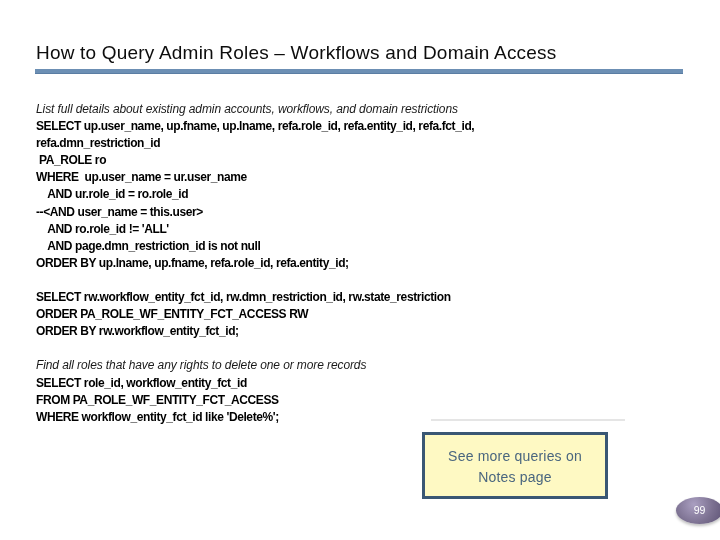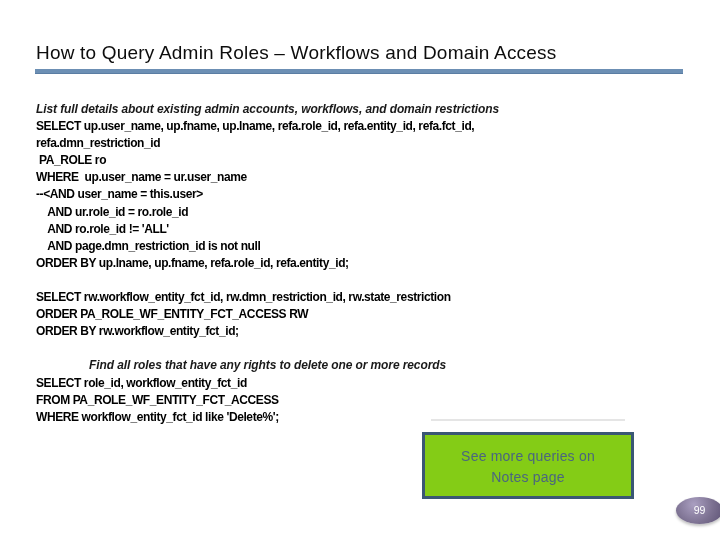--- a/index.html
+++ b/index.html
@@ -25,35 +25,35 @@
   }
   .content { position: absolute; left: 36px; top: 101px; }
   .block { margin-bottom: 17.1px; }
   .line {
     white-space: pre;
     font-size: 12px; line-height: 17.1px;
     color: #000000; font-weight: 700;
     letter-spacing: -0.4px;
   }
   .comment {
-    font-style: italic; font-weight: 700;
-    letter-spacing: -0.1px; color: #1a1a1a; text-align: center;
+    font-style: italic; font-weight: 400;
+    letter-spacing: -0.1px; color: #1a1a1a;
   }
   .red { color: #c00000; }
   .callout-shadow {
     position: absolute; left: 431px; top: 419px;
     width: 194px; height: 2px;
     background: #dadada; opacity: 0.7;
   }
   .callout {
     position: absolute; left: 422px; top: 432px;
-    width: 212px; height: 67px;
+    width: 186px; height: 67px;
     box-sizing: border-box;
     border: 3px solid #3a5774;
-    background: #84cc16;
+    background: #fef9c3;
     text-align: center;
     padding-top: 11px;
     font-size: 14px; line-height: 21px;
     color: #4a667f; letter-spacing: 0.2px;
   }
   .badge {
     position: absolute; left: 676px; top: 497px;
     width: 47px; height: 27px;
     border-radius: 50%;
     background: radial-gradient(circle at 38% 28%, #aa9fc1 0%, #7b7090 55%, #5a5073 100%);
@@ -72,22 +72,22 @@
   <div class="rule"></div>
 
   <div class="content">
 
     <div class="block">
       <div class="line comment">List full details about existing admin accounts, workflows, and domain restrictions</div>
       <div class="line">SELECT up.user_name, up.fname, up.lname, refa.role_id, refa.entity_id, refa.fct_id,</div>
       <div class="line">refa.dmn_restriction_id</div>
       <div class="line"> PA_ROLE ro</div>
       <div class="line">WHERE  up.user_name = ur.user_name</div>
+      <div class="line">    AND ur.role_id = ro.role_id</div>
       <div class="line">--&lt;AND user_name = this.user&gt;</div>
-      <div class="line">    AND ur.role_id = ro.role_id</div>
       <div class="line">    AND ro.role_id != 'ALL'</div>
       <div class="line">    AND page.dmn_restriction_id is not null</div>
       <div class="line">ORDER BY up.lname, up.fname, refa.role_id, refa.entity_id;</div>
     </div>
 
     <div class="block">
       <div class="line">SELECT rw.workflow_entity_fct_id, rw.dmn_restriction_id, rw.state_restriction</div>
       <div class="line">ORDER PA_ROLE_WF_ENTITY_FCT_ACCESS RW</div>
       <div class="line">ORDER BY rw.workflow_entity_fct_id;</div>
     </div>

